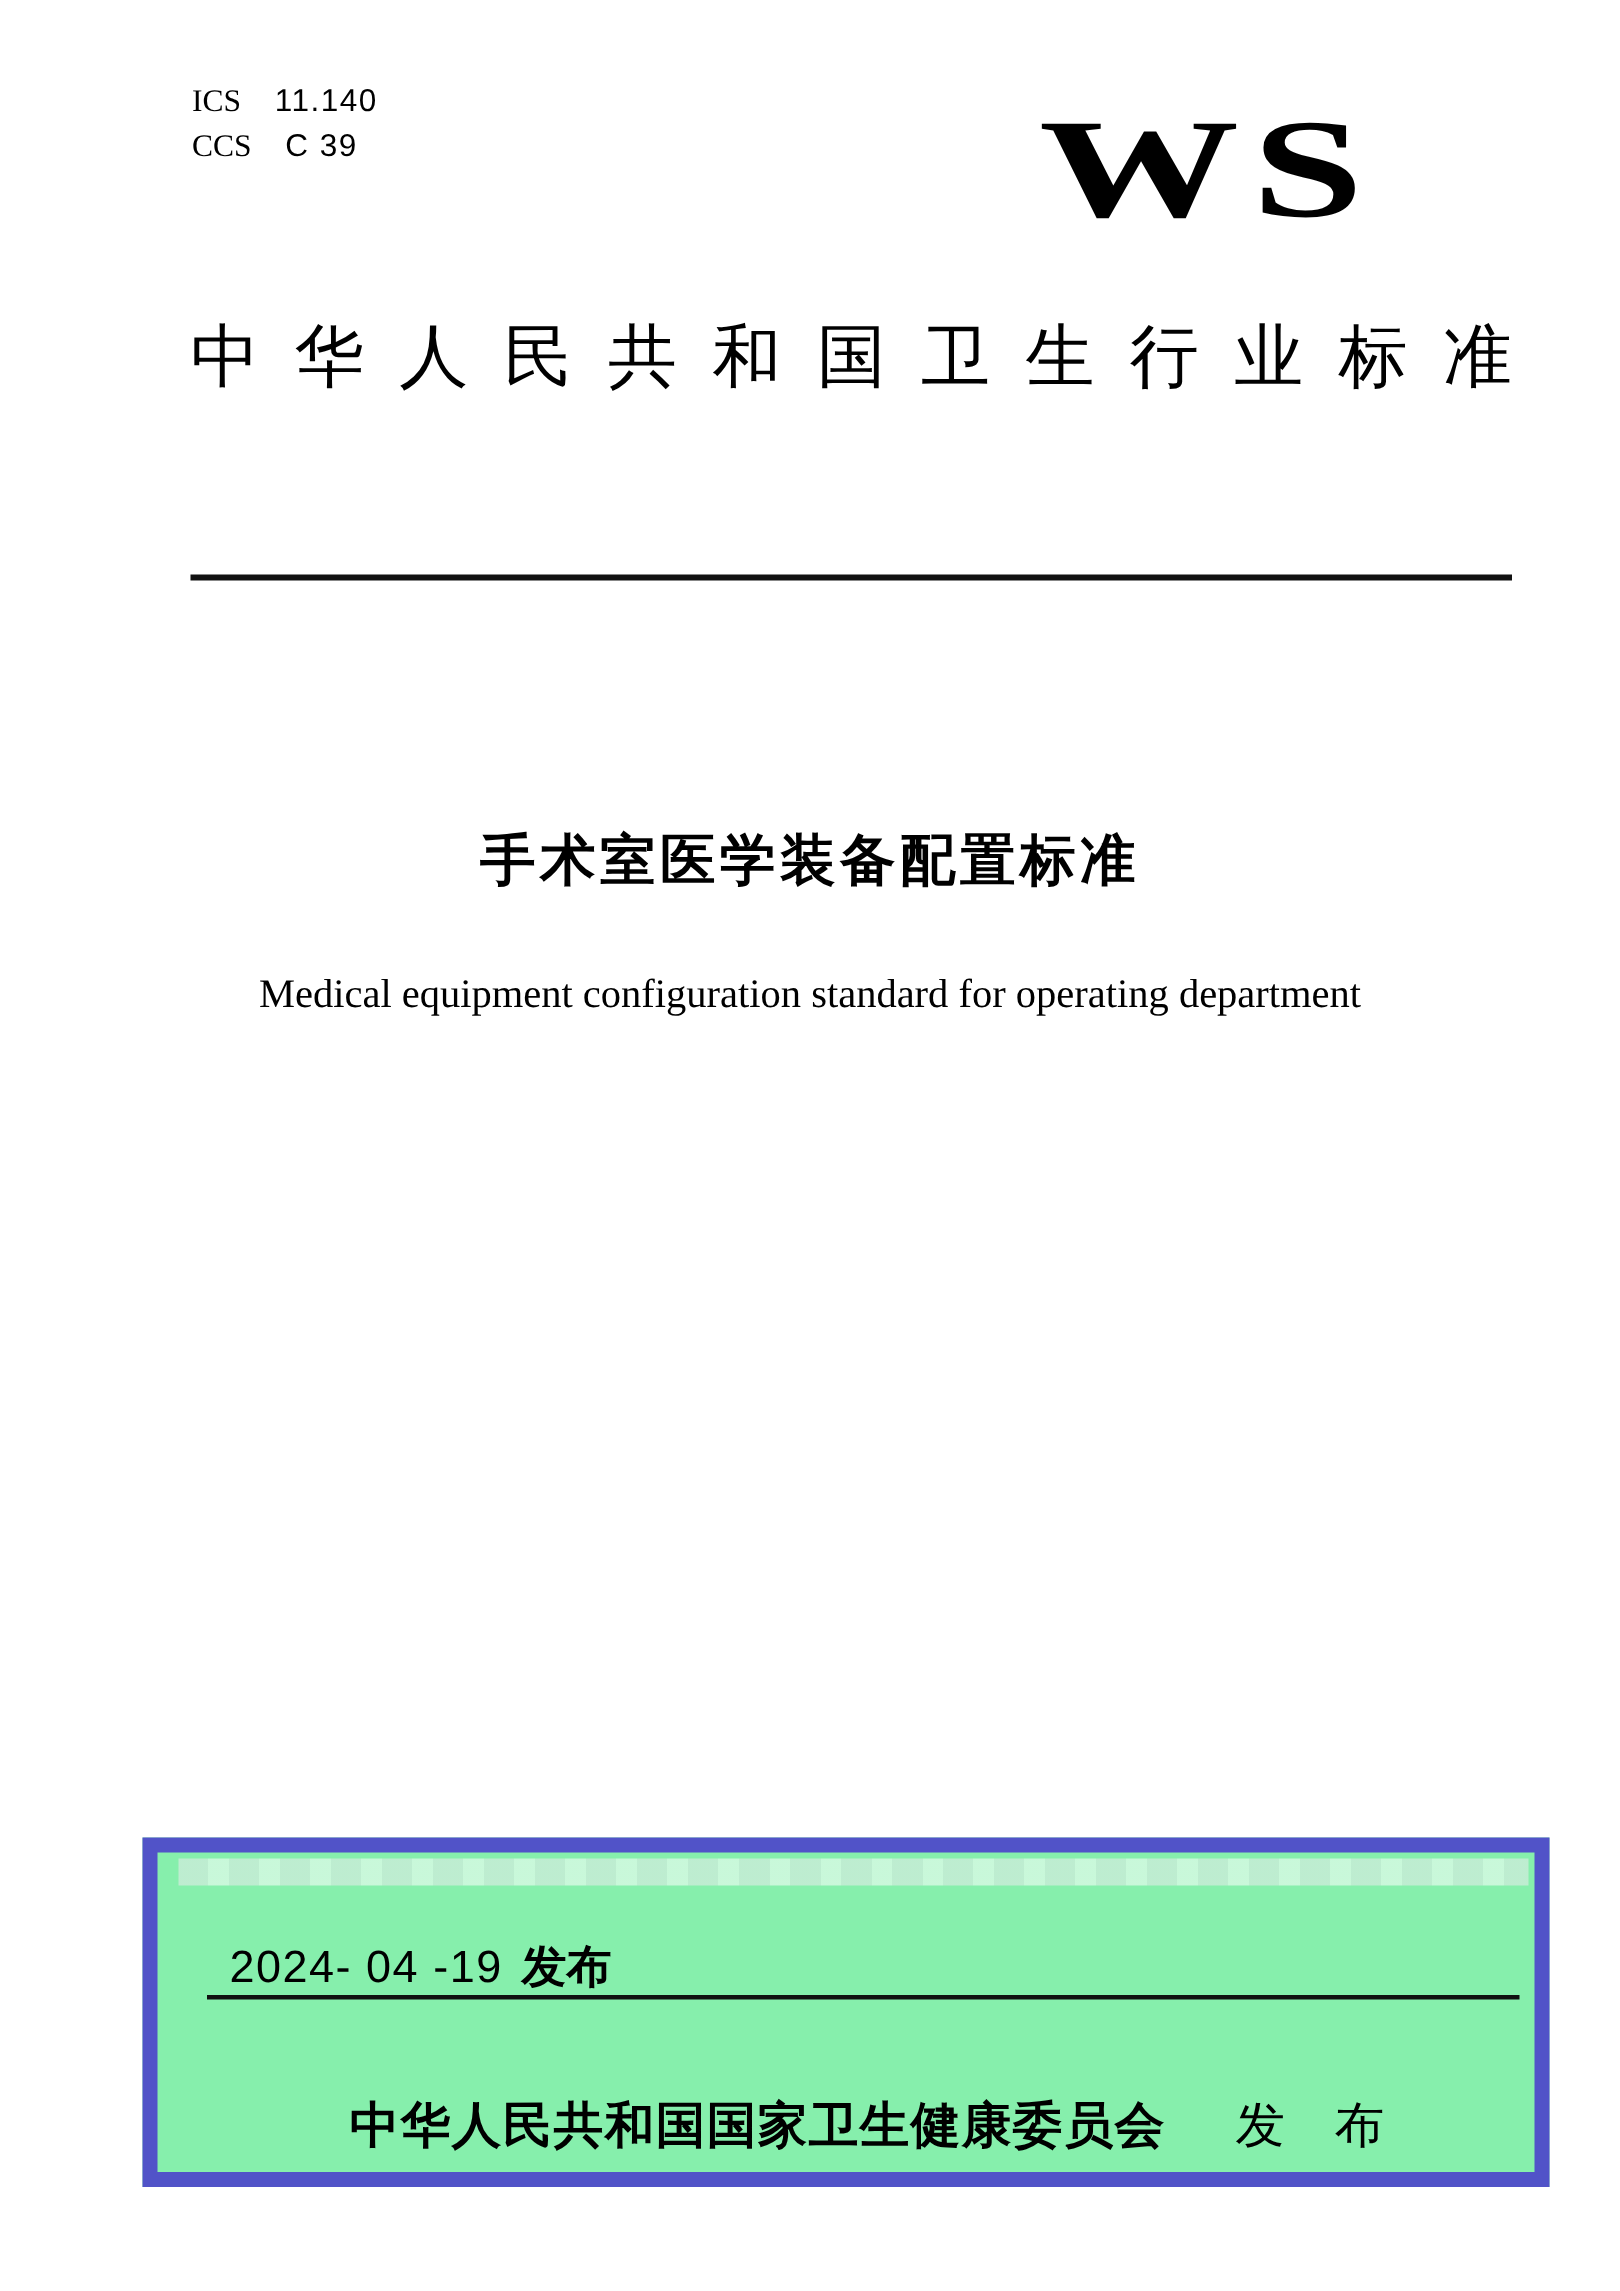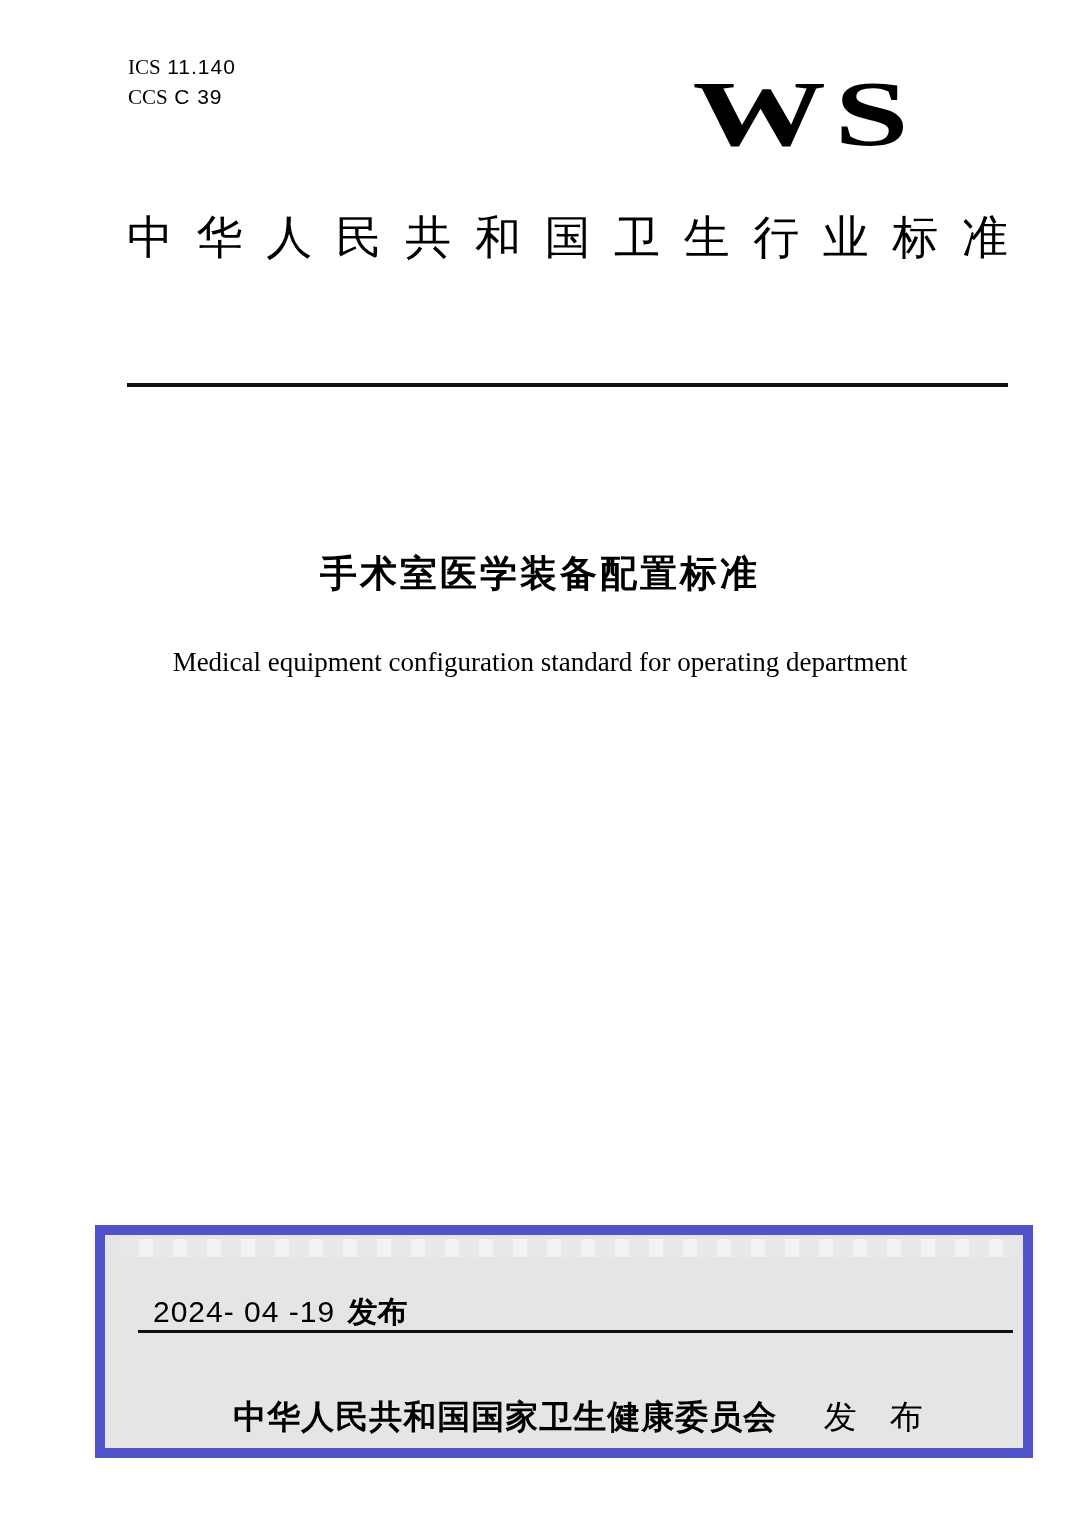--- a/index.html
+++ b/index.html
@@ -11,21 +11,21 @@
     margin: 0 auto;
     background: #ffffff;
     overflow: hidden;
     color: #000;
     font-family: "Liberation Sans", sans-serif;
   }
   
   .code-block { position: absolute; left: 128px; top: 52px; }
   .code-row { height: 30px; line-height: 30px; white-space: nowrap; }
   .code-label { font-family: "Liberation Serif", serif; font-size: 21px; }
-  .code-value { font-family: "Liberation Sans", sans-serif; font-size: 21px; margin-left: 2px; letter-spacing: 1px; }
+  .code-value { font-family: "Liberation Sans", sans-serif; font-size: 21px; margin-left: 18px; letter-spacing: 1px; }
   
   .ws-logo-anchor { position: absolute; left: 805px; top: 66px; width: 0; height: 0; }
   .ws-logo {
     display: inline-block;
     font-family: "Liberation Serif", serif;
     font-weight: bold;
     font-size: 94px;
     line-height: 1;
     letter-spacing: 6px;
     transform: translateX(-50%) scaleX(1.42);
@@ -70,21 +70,21 @@
     text-align: center;
     font-family: "Liberation Serif", serif;
     font-size: 27px;
   }
   
   .footer-box {
     position: absolute;
     left: 95px; top: 1225px;
     width: 938px; height: 233px;
     border: 10px solid #5153c8;
-    background: #e5e5e5;
+    background: #86efac;
   }
   .watermark-strip {
     position: absolute;
     left: 14px; top: 4px;
     width: 900px; height: 18px;
     background: repeating-linear-gradient(90deg, #ebebee 0px, #ebebee 20px, #ffffff 20px, #ffffff 34px);
     opacity: 0.55;
   }
   .dates-underline {
     position: absolute;

